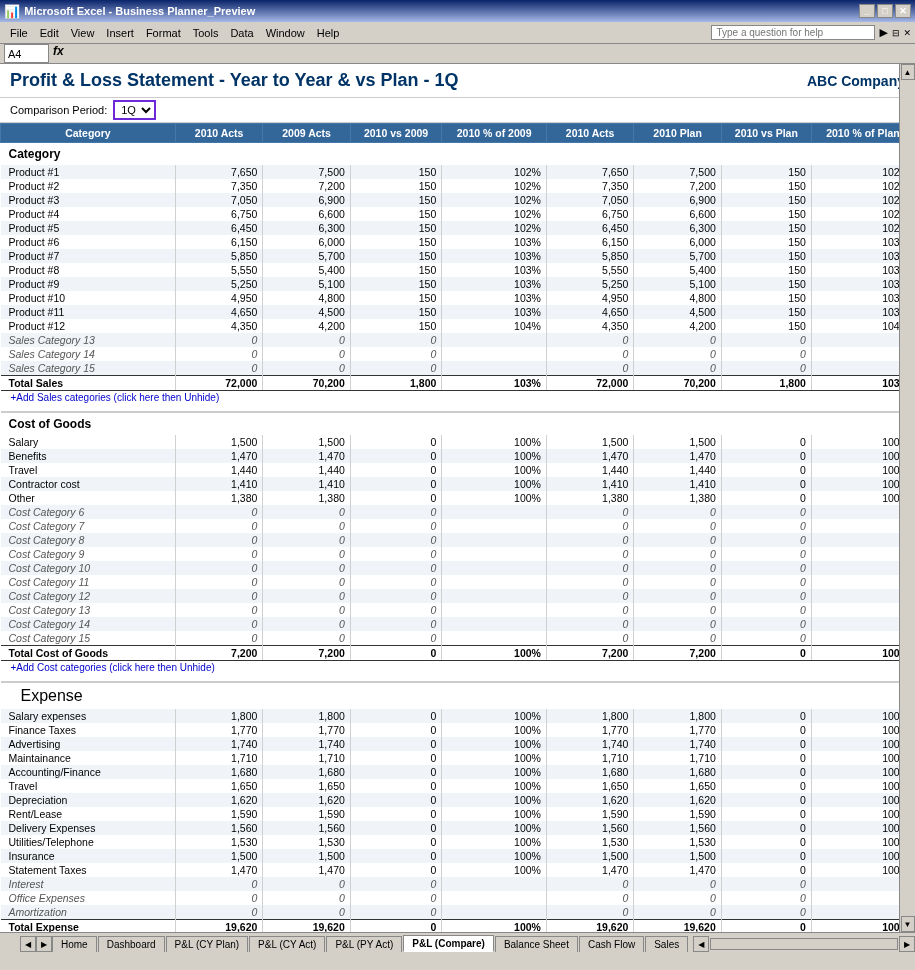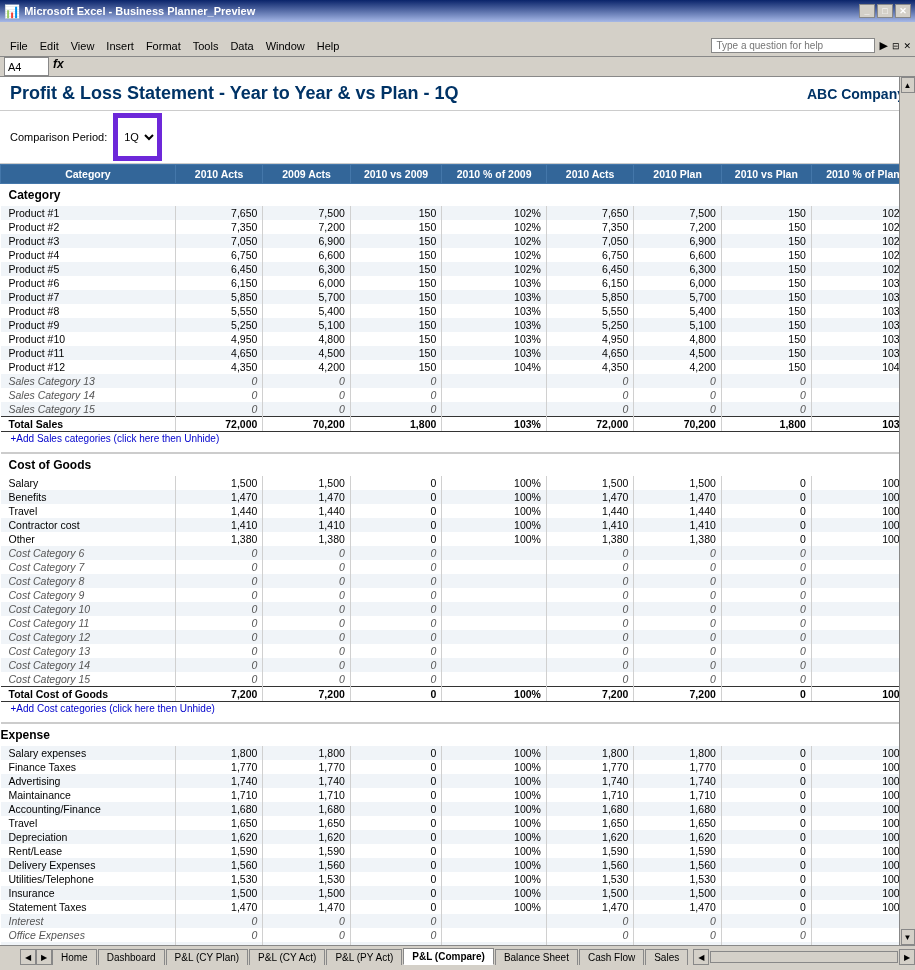--- a/index.html
+++ b/index.html
@@ -25,21 +25,20 @@
 
     
     .menu-bar {
       background: #d4d0c8;
       height: 22px;
       display: flex;
       align-items: center;
       padding: 0 4px;
       border-bottom: 1px solid #888;
       font-size: 11px;
-      margin-top: 13px;
     }
     .menu-item { padding: 2px 6px; cursor: pointer; }
     .menu-help { margin-left: auto; display: flex; align-items: center; gap: 4px; }
     .help-box { border: 1px solid #888; padding: 1px 4px; font-size: 10px; background: white; width: 164px; }
 
     
     .formula-bar {
       background: #d4d0c8;
       height: 20px;
       display: flex;
@@ -81,23 +80,23 @@
     .comparison-row {
       display: flex;
       align-items: center;
       gap: 6px;
       padding: 2px 10px;
       font-size: 11px;
       background: white;
       border-bottom: 1px solid #ccc;
     }
     .comparison-select {
-      border: 5px solid #6d28d9;
+      border: 2px solid #6d28d9;
       background: white;
-      padding: 12px 2px;
+      padding: 1px 2px;
       font-size: 11px;
     }
 
     
     .data-table {
       width: 100%;
       border-collapse: collapse;
       font-size: 10.5px;
       background: white;
     }
@@ -643,21 +642,21 @@
             <td class="num-col" style="font-weight: bold;">0</td>
             <td class="num-col" style="font-weight: bold;">100%</td>
           </tr>
           <tr class="add-link">
             <td colspan="9" style="color: rgb(0, 0, 204); font-size: 10px; padding: 1px 10px; cursor: pointer;">+Add Cost categories (click here then Unhide)</td>
           </tr>
           <tr>
             <td colspan="9" style="height: 8px; background: white;"></td>
           </tr>
           <tr class="section-header">
-            <td colspan="9" style="font-weight: bold; font-size: 12px; padding: 4px 0; border-top: 2px solid rgb(204, 204, 204);">Expense</td>
+            <td colspan="9" style="font-weight: normal; font-size: 16px; padding: 4px 20px; border-top: 2px solid rgb(204, 204, 204);">Expense</td>
           </tr>
           <tr>
             <td class="cat-col">Salary expenses</td>
             <td class="num-col">1,800</td>
             <td class="num-col">1,800</td>
             <td class="num-col">0</td>
             <td class="num-col">100%</td>
             <td class="num-col">1,800</td>
             <td class="num-col">1,800</td>
             <td class="num-col">0</td>

